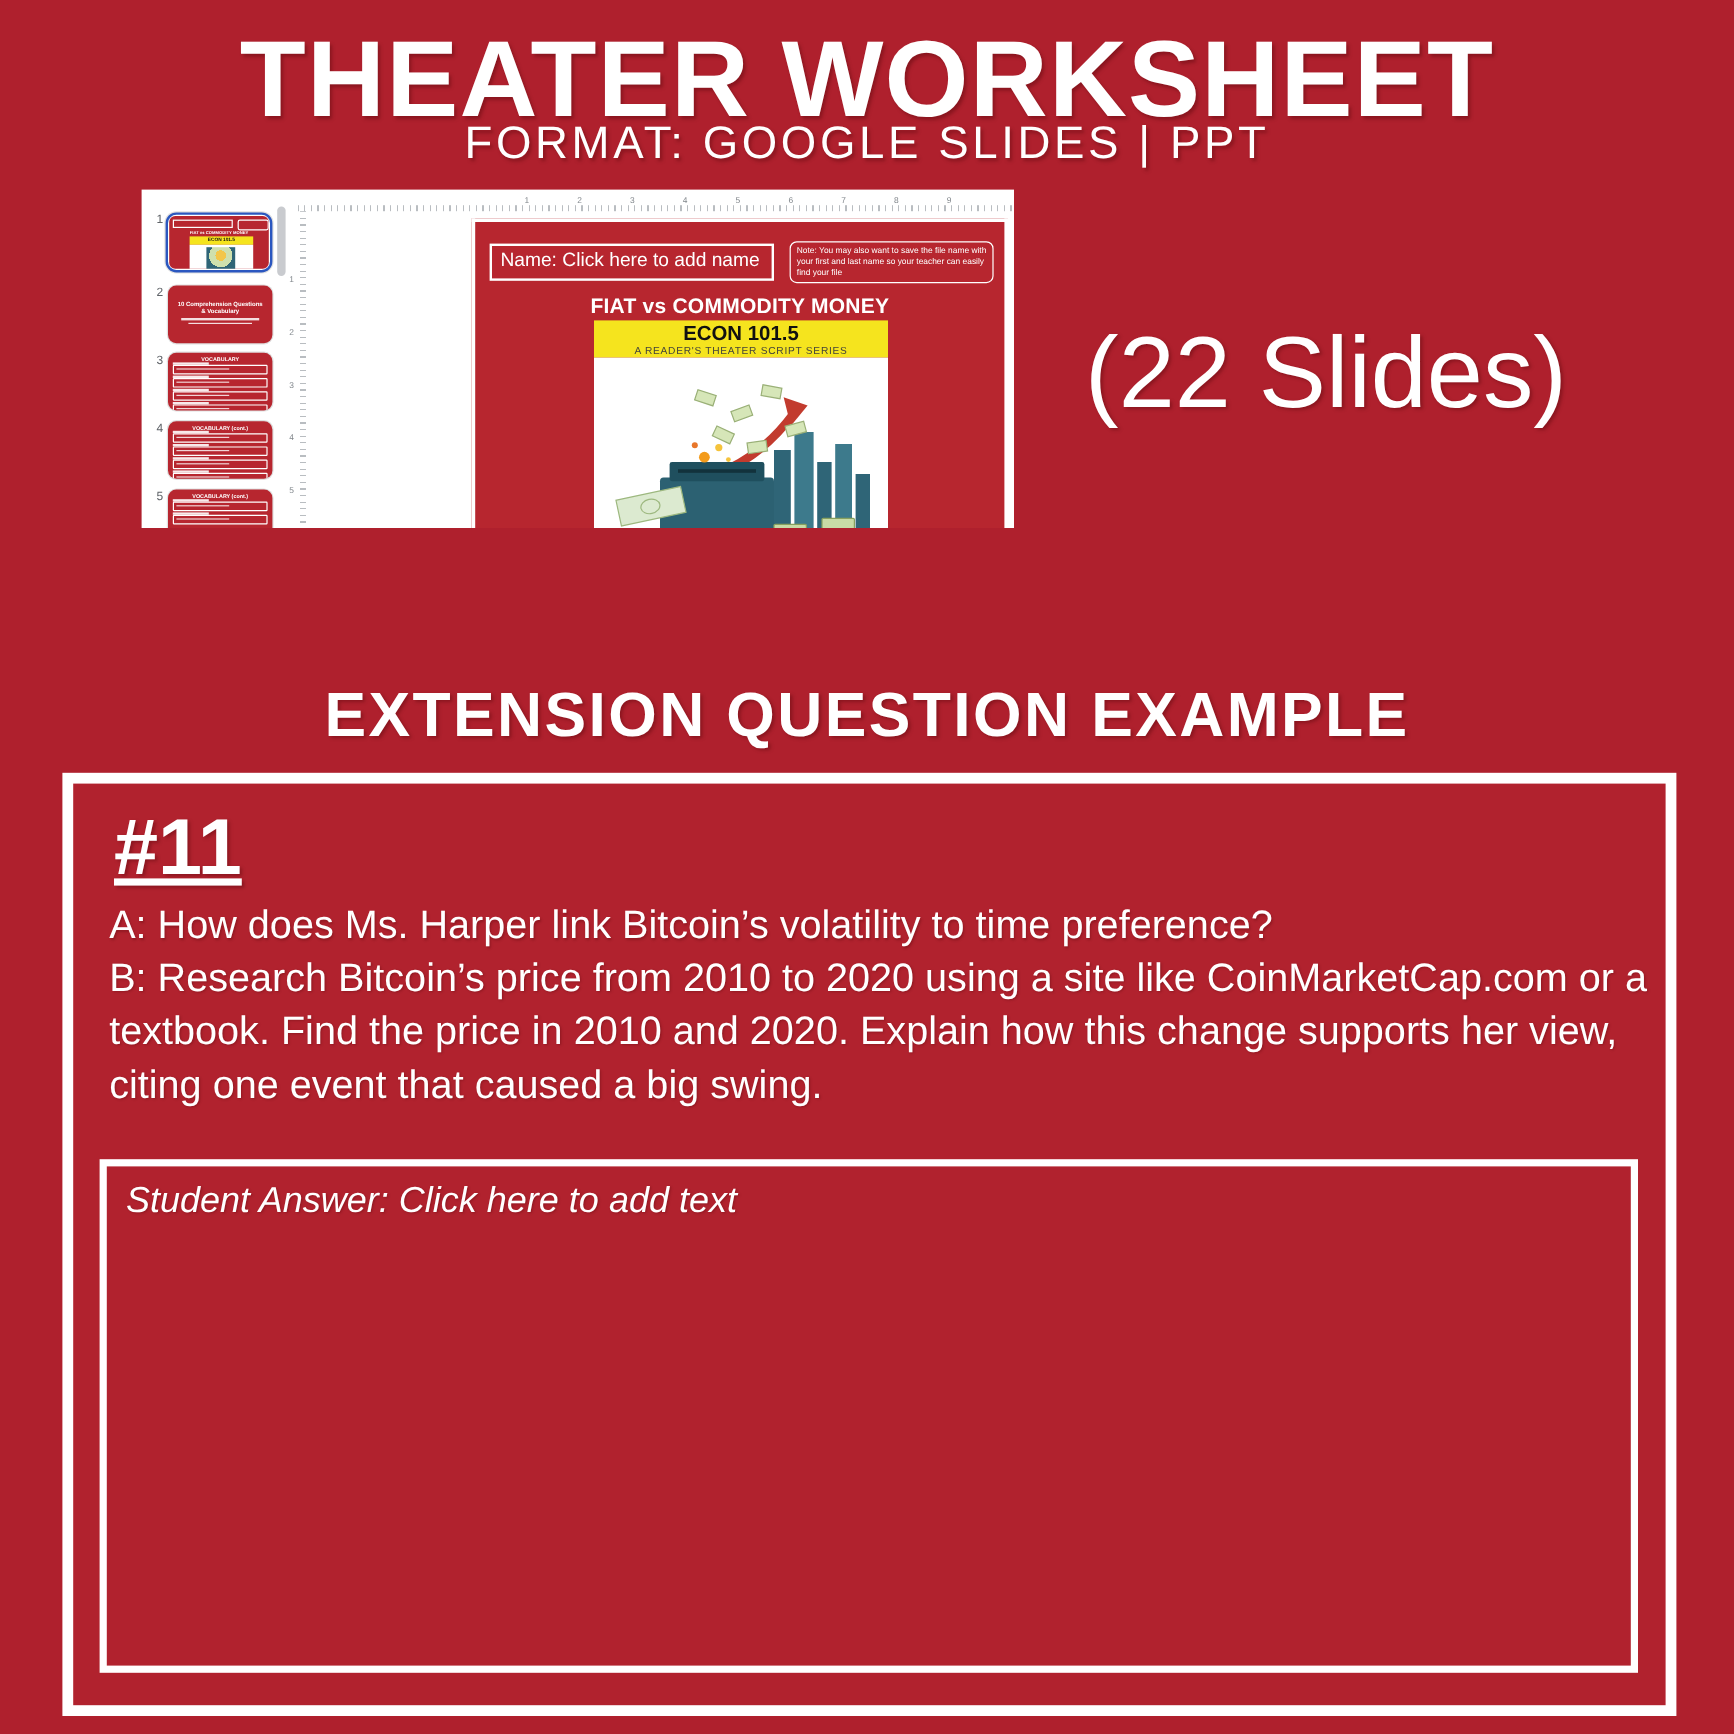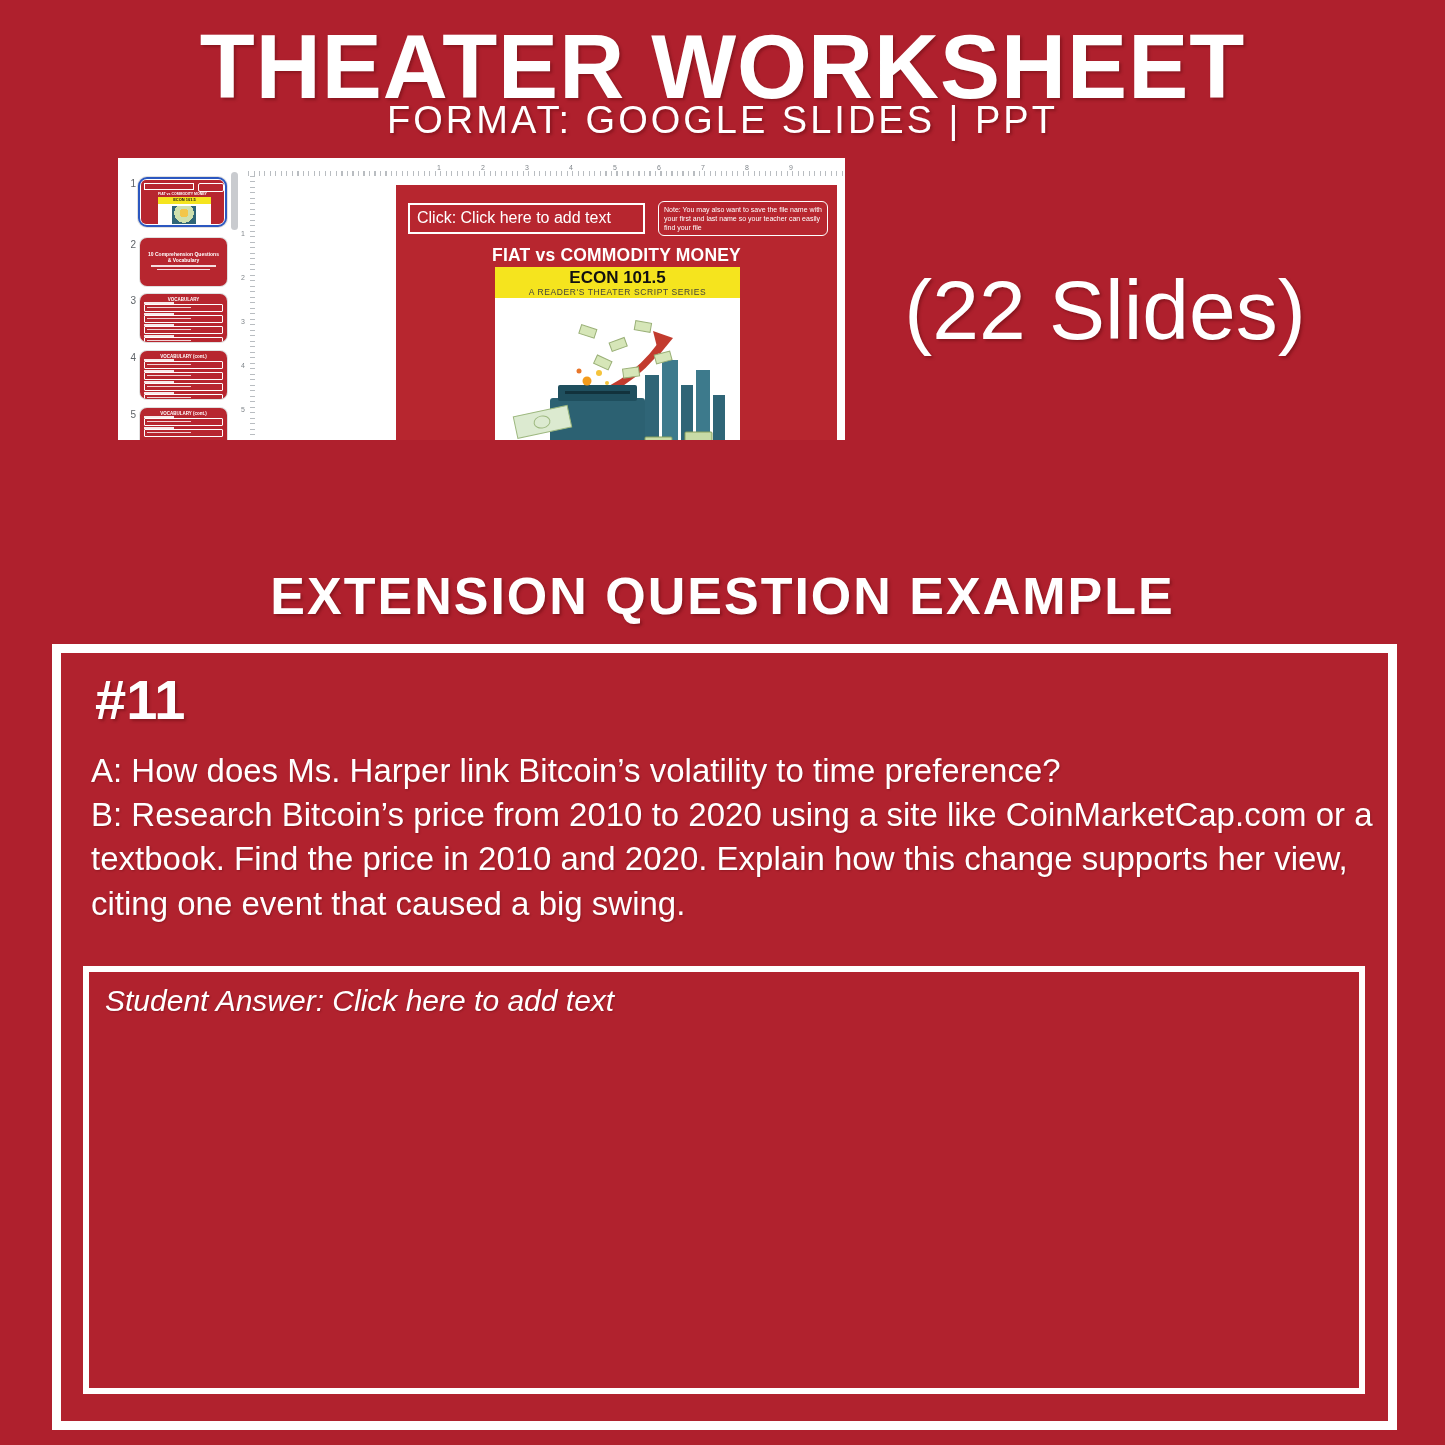--- a/index.html
+++ b/index.html
@@ -66,21 +66,21 @@
   .thumb-title.small{padding-top:3px;font-size:4.5px;}
   .faux-line{height:1.5px;background:rgba(255,255,255,.85);margin:2px auto 0;}
   .vrow{margin:0 4px 1.5px;}
   .vrow .lbl{width:38%;height:1.3px;background:rgba(255,255,255,.9);margin-bottom:.7px;}
   .vrow .box{height:5.5px;border:.5px solid #fff;border-radius:1px;}
   .vrow .box i{display:block;width:58%;height:1px;background:rgba(255,255,255,.8);margin:1.6px 0 0 1.5px;}
 
   
   .ws-box{position:absolute;left:52px;top:644px;width:1345px;height:786px;border:9px solid #fff;
           box-sizing:border-box;background:#B1222E;}
-  .ws-number{position:absolute;left:34px;top:14px;font-size:56px;font-weight:700;}
+  .ws-number{position:absolute;left:34px;top:14px;font-size:66px;font-weight:700;text-decoration:underline;}
   .ws-question{position:absolute;left:14px;top:96px;width:1312px;font-size:33px;line-height:1.34;
                font-weight:400;text-shadow:1px 1px 2px rgba(70,0,5,.3);margin-left:16px;}
   .answer-box{position:absolute;left:22px;top:313px;width:1282px;height:428px;border:6px solid #fff;
               box-sizing:border-box;}
   .answer-box .ph{padding:12px 0 0 16px;font-size:30px;text-shadow:1px 1px 2px rgba(70,0,5,.3);font-style:italic;}
 </style>
 </head>
 <body>
 
 <div class="page">
@@ -201,21 +201,21 @@
         </div>
       <div class="vrow">
           <div class="lbl"></div>
           <div class="box">
             <i></i>
           </div>
         </div>
     </div>
 
     <div class="slide">
-      <div class="name-box">Click: Click here to add text</div>
+      <div class="name-box">Name: Click here to add name</div>
       <div class="note-box">Note: You may also want to save the file name with your first and last name so your teacher can easily find your file</div>
       <div class="fiat-title">FIAT vs COMMODITY MONEY</div>
       <div class="banner">
         <div class="banner-title">ECON 101.5</div>
         <div class="banner-sub">A READER'S THEATER SCRIPT SERIES</div>
       </div>
       <div class="img-area">
         <svg width="245" height="190" viewBox="0 0 245 160" xmlns="http://www.w3.org/2000/svg">
           <ellipse cx="105" cy="138" rx="62" ry="8" fill="#dfe3e6"></ellipse>
           <rect x="150" y="62" width="14" height="76" fill="#2f6577"></rect>

